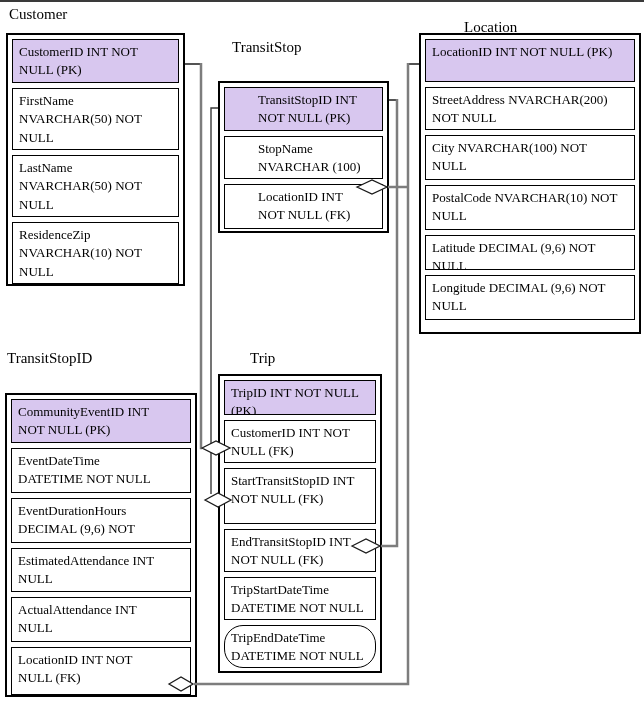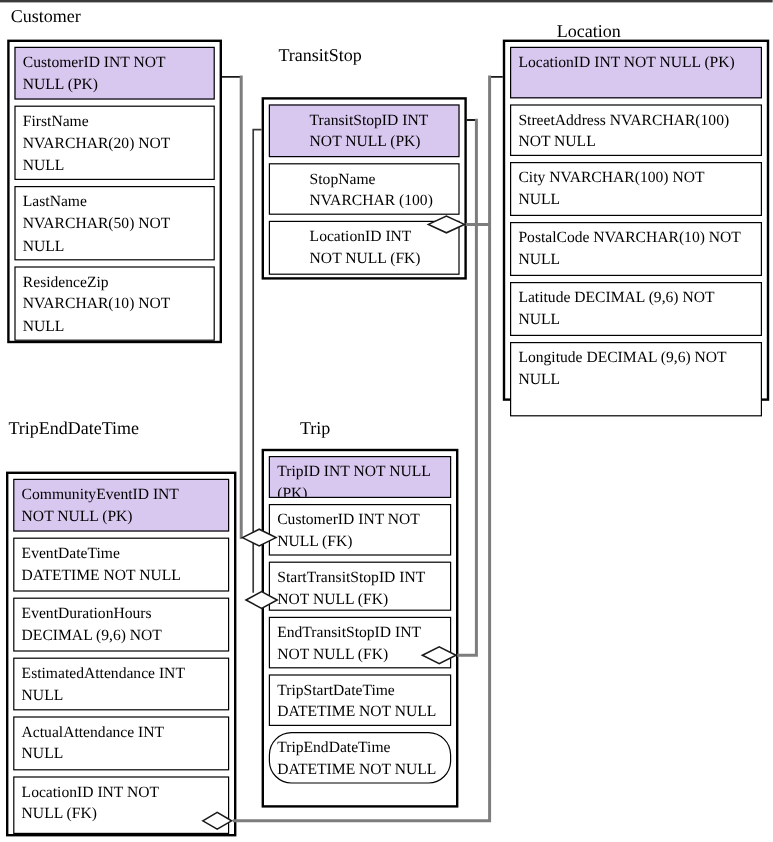--- a/index.html
+++ b/index.html
@@ -49,58 +49,58 @@
   }
 </style>
 </head>
 <body>
 
 <div id="canvas">
 
   <div class="entity-title" style="left:9px;top:4px;text-align:center;">Customer</div>
   <div class="entity-title" style="left:232px;top:37px;">TransitStop</div>
   <div class="entity-title" style="left:464px;top:17px;">Location</div>
-  <div class="entity-title" style="left:7px;top:348px;">TripEndDateTime</div>
+  <div class="entity-title" style="left:7px;top:348px;">TransitStopID</div>
   <div class="entity-title" style="left:250px;top:348px;">Trip</div>
 
   <div class="entity e-customer" style="left:6px;top:31px;width:179px;height:253px;">
     <div class="attr pk" style="height:44px;">CustomerID INT NOT NULL (PK)</div>
-    <div class="attr" style="height:62px;">FirstName NVARCHAR(20) NOT NULL</div>
+    <div class="attr" style="height:62px;">FirstName NVARCHAR(50) NOT NULL</div>
     <div class="attr" style="height:62px;">LastName NVARCHAR(50) NOT NULL</div>
     <div class="attr" style="height:62px;">ResidenceZip NVARCHAR(10) NOT NULL</div>
   </div>
 
   <div class="entity e-transitstop" style="left:218px;top:79px;width:171px;height:152px;">
     <div class="attr pk" style="height:44px;">TransitStopID INT NOT NULL (PK)</div>
     <div class="attr" style="height:43px;">StopName NVARCHAR (100) NOT NULL</div>
     <div class="attr" style="height:45px;">LocationID INT NOT NULL (FK)</div>
   </div>
 
   <div class="entity e-location" style="left:419px;top:31px;width:222px;height:301px;">
     <div class="attr pk" style="height:43px;">LocationID INT NOT NULL (PK)</div>
-    <div class="attr" style="height:43px;">StreetAddress NVARCHAR(100) NOT NULL</div>
+    <div class="attr" style="height:43px;">StreetAddress NVARCHAR(200) NOT NULL</div>
     <div class="attr" style="height:45px;">City NVARCHAR(100) NOT NULL</div>
     <div class="attr" style="height:45px;">PostalCode NVARCHAR(10) NOT NULL</div>
-    <div class="attr" style="height:45px;">Latitude DECIMAL (9,6) NOT NULL</div>
-    <div class="attr" style="height:62px;">Longitude DECIMAL (9,6) NOT NULL</div>
+    <div class="attr" style="height:35px;">Latitude DECIMAL (9,6) NOT NULL</div>
+    <div class="attr" style="height:45px;">Longitude DECIMAL (9,6) NOT NULL</div>
   </div>
 
   <div class="entity e-communityevent" style="left:5px;top:391px;width:192px;height:304px;">
     <div class="attr pk" style="height:44px;">CommunityEventID INT NOT NULL (PK)</div>
     <div class="attr" style="height:45px;">EventDateTime DATETIME NOT NULL</div>
     <div class="attr" style="height:45px;">EventDurationHours DECIMAL (9,6) NOT NULL</div>
     <div class="attr" style="height:44px;">EstimatedAttendance INT NULL</div>
     <div class="attr" style="height:45px;">ActualAttendance INT NULL</div>
     <div class="attr" style="height:48px;">LocationID INT NOT NULL (FK)</div>
   </div>
 
   <div class="entity e-trip" style="left:218px;top:372px;width:164px;height:299px;">
     <div class="attr pk" style="height:35px;">TripID INT NOT NULL (PK)</div>
     <div class="attr" style="height:43px;">CustomerID INT NOT NULL (FK)</div>
-    <div class="attr" style="height:41px;">StartTransitStopID INT NOT NULL (FK)</div>
+    <div class="attr" style="height:56px;">StartTransitStopID INT NOT NULL (FK)</div>
     <div class="attr" style="height:43px;">EndTransitStopID INT NOT NULL (FK)</div>
     <div class="attr" style="height:43px;">TripStartDateTime DATETIME NOT NULL</div>
     <div class="attr" style="height:43px;border-radius:19px;">TripEndDateTime DATETIME NOT NULL</div>
   </div>
 
   <svg id="connector-layer" viewBox="0 0 644 702" xmlns="http://www.w3.org/2000/svg">
 
     <path d="M185,62 H201" stroke="#1a1a1a" stroke-width="1.5" fill="none"></path>
     <path d="M389,98 H397" stroke="#1a1a1a" stroke-width="1.5" fill="none"></path>
     <path d="M419,62 H408" stroke="#1a1a1a" stroke-width="1.5" fill="none"></path>

